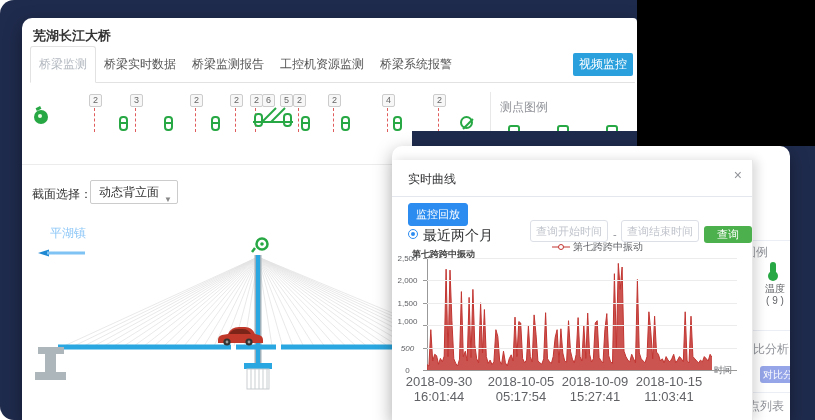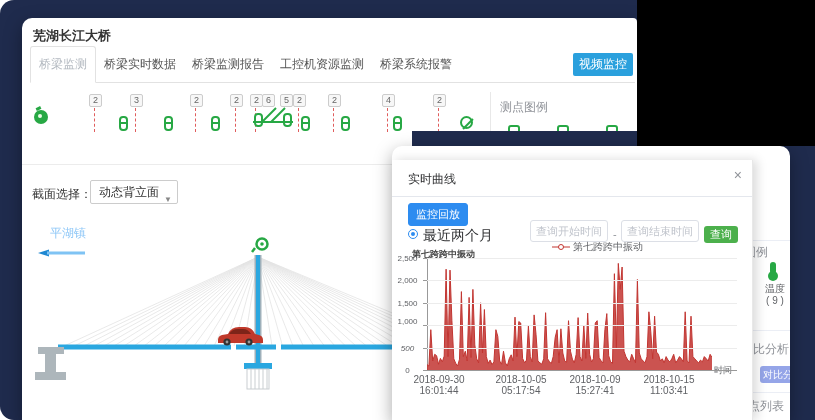--- a/index.html
+++ b/index.html
@@ -63,31 +63,31 @@
   .dheadline{position:absolute;left:0;right:0;top:36px;border-top:1px solid #e4e7ed;}
   .dtabs{position:absolute;left:16px;top:43px;display:flex;gap:2px;}
   .dtab{font-size:11px;padding:3px 7px;border:1px solid #dcdfe6;border-radius:3px;background:#fff;color:#606266;cursor:pointer;}
   .dtab.active{background:var(--dlgblue);border-color:var(--dlgblue);color:#fff;}
   .radio{position:absolute;left:16px;top:69px;width:10px;height:10px;border:1px solid var(--dlgblue);border-radius:50%;cursor:pointer;}
   .radio::after{content:"";position:absolute;left:2px;top:2px;width:4px;height:4px;border-radius:50%;background:var(--dlgblue);}
   .rlabel{position:absolute;left:31px;top:67px;font-size:14px;color:#303133;}
   .dinput{position:absolute;top:60px;width:78px;height:16px;border:1px solid #dcdfe6;border-radius:3px;font-size:11px;color:#606266;padding:10px 5px;}
   .dinput::placeholder{color:#c0c4cc;}
   .dash{position:absolute;left:221px;top:68px;font-size:11px;color:#909399;}
-  .qbtn{position:absolute;left:312px;top:66px;width:34px;height:17px;background:var(--qgreen);color:#fff;font-size:11px;border:none;border-radius:3px;cursor:pointer;}
+  .qbtn{position:absolute;left:312px;top:66px;width:48px;height:17px;background:var(--qgreen);color:#fff;font-size:11px;border:none;border-radius:3px;cursor:pointer;}
   .clegend{position:absolute;left:160px;top:80px;display:flex;align-items:center;gap:3px;cursor:pointer;}
   .clegend span{font-size:10px;color:#606266;}
   .ctitle{position:absolute;left:20px;top:88px;font-size:9px;font-weight:bold;color:#464646;}
   .chartarea{position:absolute;left:0;top:98px;width:361px;height:135px;}
   .ylabel{position:absolute;left:0;width:31px;text-align:center;font-size:8px;color:#606266;}
   .gridline{position:absolute;left:35px;width:310px;border-top:1px solid #ececec;}
   .gridline.axis{border-top:1px solid #999;}
   .ytick{position:absolute;left:31px;width:4px;border-top:1px solid #999;}
   .yaxis{position:absolute;left:35px;top:0;height:112px;border-left:1px solid #999;}
-  .xlabel{position:absolute;width:76px;text-align:center;font-size:10px;color:#606266;top:116px;}
+  .xlabel{position:absolute;width:76px;text-align:center;font-size:13px;color:#606266;top:116px;}
   .xname{position:absolute;left:322px;top:106px;font-size:9px;color:#606266;}
 </style>
 </head>
 <body>
 
 <div class="canvas">
 
   <div class="cardA">
     <div class="wtitle">芜湖长江大桥</div>
 

